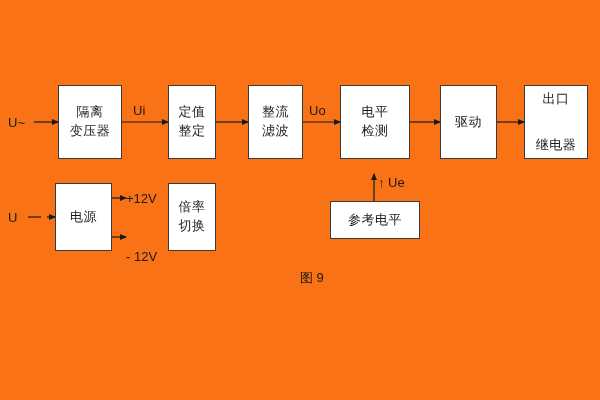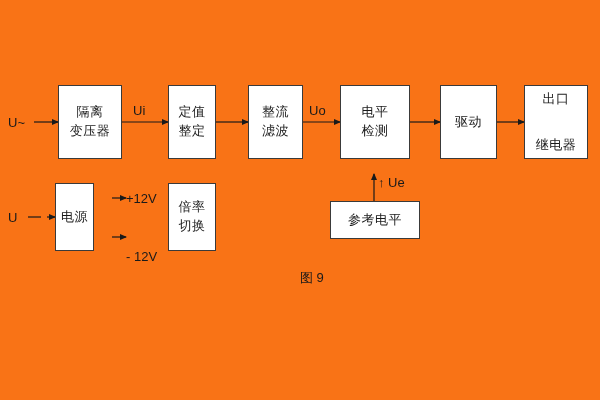--- a/index.html
+++ b/index.html
@@ -113,21 +113,21 @@
 
   <div class="box" style="left:440px; top:85px; width:57px; height:74px;">
     <span class="ln">驱动</span>
   </div>
 
   <div class="box" style="left:524px; top:85px; width:64px; height:74px;gap:27px;">
     <span class="ln">出口</span>
     <span class="ln">继电器</span>
   </div>
 
-  <div class="box" style="left:55px; top:183px; width:39px; height:68px;">
+  <div class="box" style="left:55px; top:183px; width:57px; height:68px;">
     <span class="ln">电源</span>
   </div>
 
   <div class="box" style="left:168px; top:183px; width:48px; height:68px;">
     <span class="ln">倍率</span>
     <span class="ln">切换</span>
   </div>
 
   <div class="box" style="left:330px; top:201px; width:90px; height:38px;">
     <span class="ln">参考电平</span>

